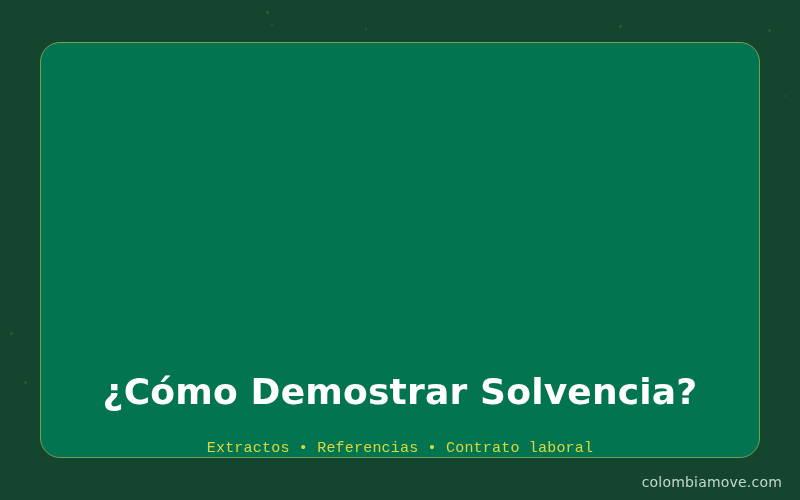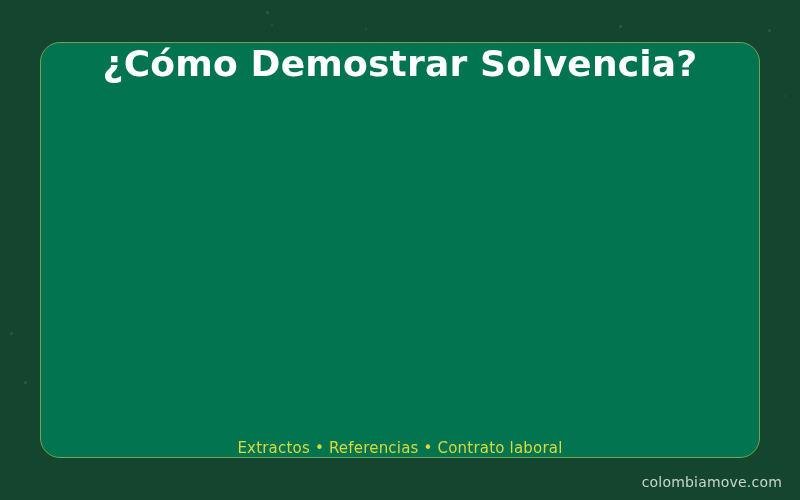--- a/index.html
+++ b/index.html
@@ -42,21 +42,21 @@
     border-radius: 20px;
     overflow: hidden;
   }
 
   #card-inner {
     position: absolute;
     inset: 0;
     display: flex;
     flex-direction: column;
     align-items: center;
-    justify-content: space-between;
+    justify-content: flex-end;
   }
 
   #title {
     color: #ffffff;
     font-size: 36px;
     font-weight: bold;
     letter-spacing: 0.2px;
     line-height: 1.15;
     text-align: center;
     margin: 0;
@@ -67,20 +67,21 @@
   #subtitle {
     margin: 0;
     padding: 0 24px;
     margin-top: 28px;
     color: #d9d93c;
     font-size: 15px;
     font-weight: normal;
     text-align: center;
     letter-spacing: 0.2px;
     white-space: nowrap;
+    font-family: Liberation Mono, monospace;
   }
 
   #footer {
     position: absolute;
     right: 18px;
     bottom: 10px;
     color: #c9d6cd;
     font-size: 14px;
     letter-spacing: 0.2px;
     text-align: right;

